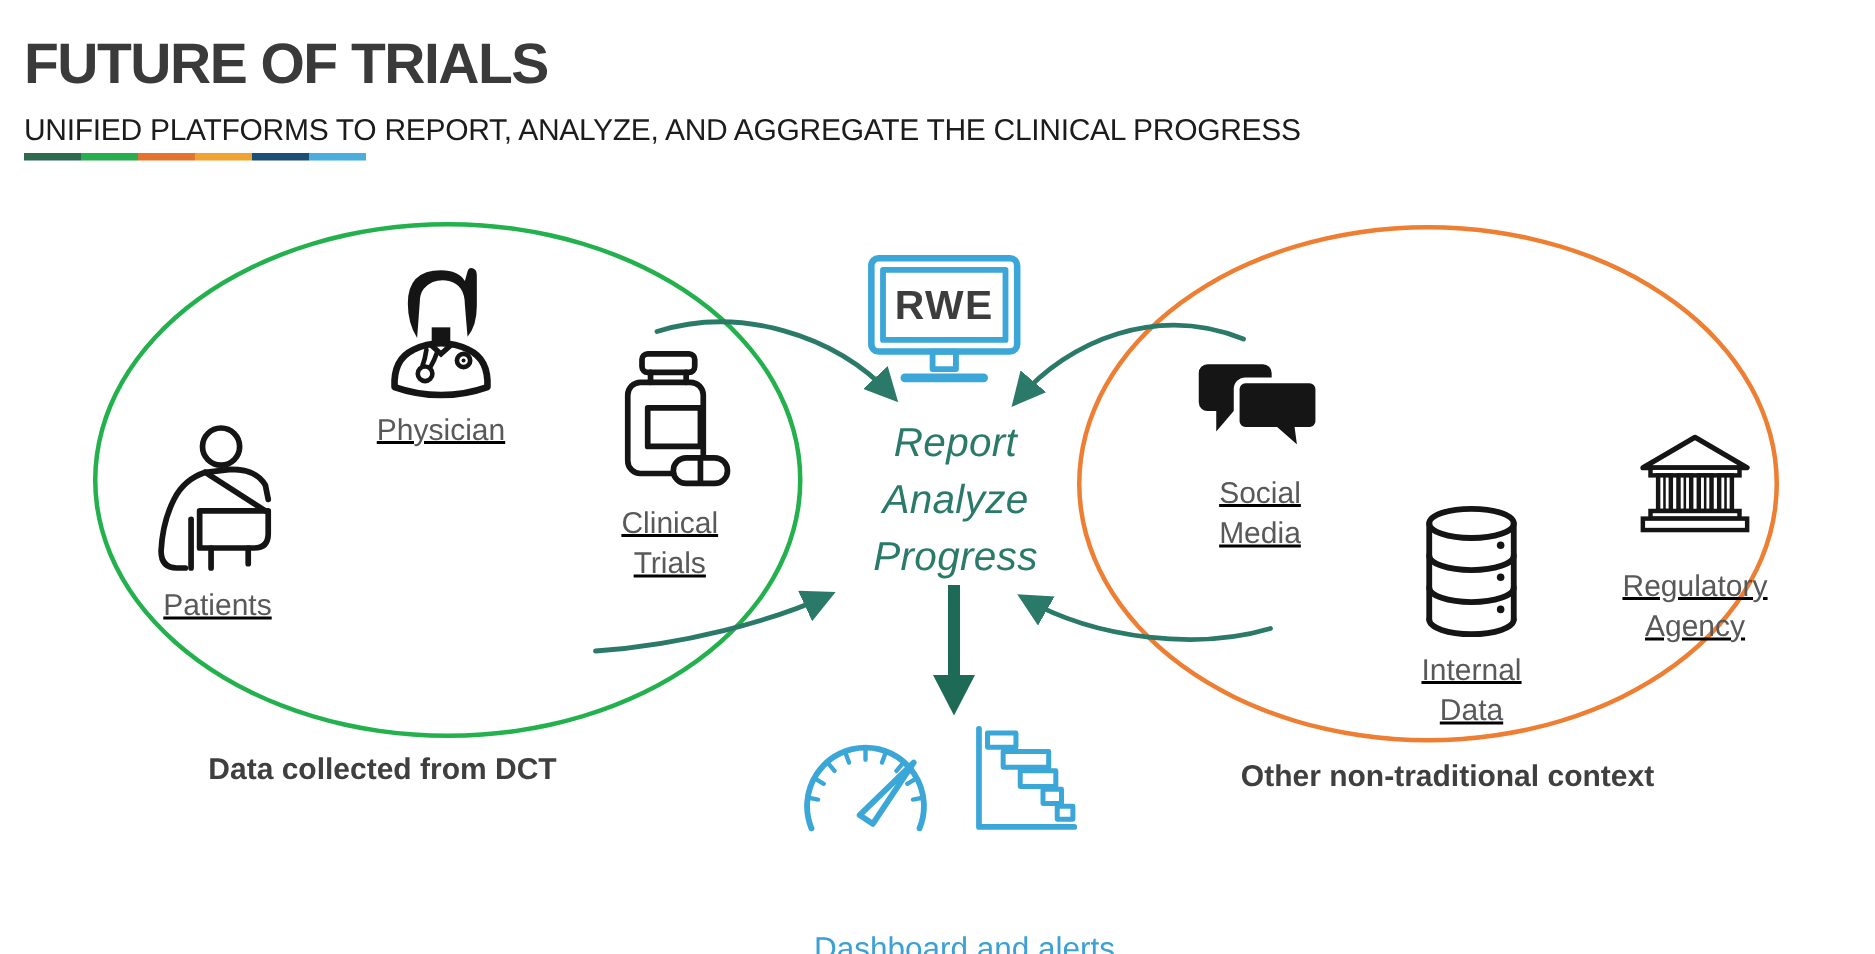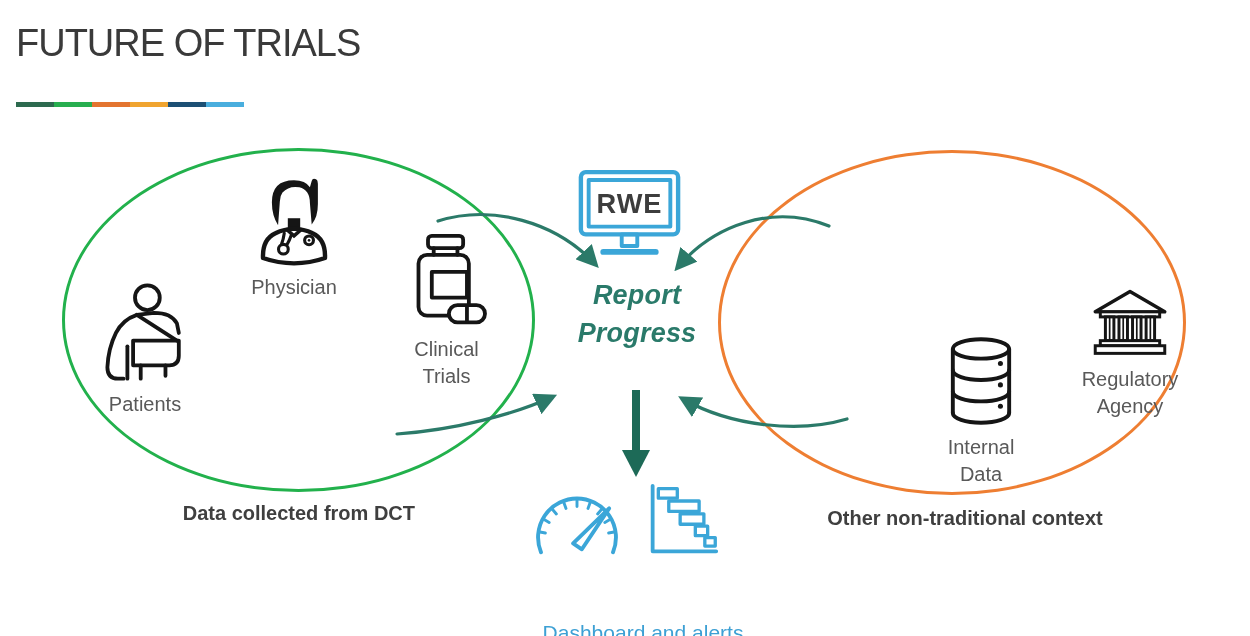--- a/index.html
+++ b/index.html
@@ -2,60 +2,60 @@
 <html style="--green: #22b14c; --orange: #ee7e32; --teal: #2b7a69; --down: #1d6a57; --blue: #3ba6d8; --labelgray: #595959; --capdark: #3f3f3f; --actions: #2a7a6a; --output: #3da0d4;"><head>
 <meta charset="utf-8">
 <style>
   html,body{margin:0;padding:0;background:#fff;}
   #canvas{
     position:relative;width:1250px;height:636px;background:#fff;overflow:hidden;
     font-family:"Liberation Sans",sans-serif;
   }
   
   .title{
-    position:absolute;left:16px;top:22px;font-size:38px;font-weight:normal;
+    position:absolute;left:16px;top:22px;font-size:38px;font-weight:bold;
     color:#3a3a3a;letter-spacing:-1px;white-space:nowrap;
   }
   .subtitle{
     position:absolute;left:16px;top:76px;font-size:20px;color:#1c1c1c;
     letter-spacing:-0.2px;white-space:nowrap;
   }
   .colorbar{position:absolute;left:16px;top:102px;width:228px;height:5px;display:flex;}
   .colorbar span{flex:1;height:100%;}
   
   .ellipse{position:absolute;border-radius:50%;border:3px solid transparent;}
   #ellipse-dct{left:62px;top:148px;width:467px;height:338px;border-color:var(--green);}
   #ellipse-ntc{left:718px;top:150px;width:462px;height:339px;border-color:var(--orange);}
   
-  .item{position:absolute;display:flex;flex-direction:column;align-items:center;}
+  .item{position:absolute;display:flex;flex-direction:column;align-items:center;text-decoration:underline;}
   .item .label{
     font-size:20px;line-height:27px;color:var(--labelgray);
     text-align:center;margin-top:8px;
   }
   #it-patients{left:85px;top:281px;width:120px;}
   #it-physician{left:233px;top:174px;width:122px;}
   #it-literature{left:239px;top:338px;width:122px;}
   #it-clinical{left:394px;top:233px;width:105px;}
   #it-social{left:788px;top:238px;width:104px;}
   #it-claims{left:906px;top:166px;width:164px;}
   #it-internal{left:929px;top:336px;width:104px;}
   #it-regulatory{left:1072px;top:286px;width:116px;}
-  #it-regulatory .label{margin-top:8px;}
+  #it-regulatory .label{margin-top:20px;}
   
   .group-caption{
     position:absolute;font-size:20px;font-weight:bold;color:var(--capdark);
     text-align:center;white-space:nowrap;
   }
-  #cap-dct{left:95px;top:502px;width:320px;text-align:right;}
+  #cap-dct{left:95px;top:502px;width:320px;}
   #cap-ntc{left:805px;top:507px;width:320px;}
   
   #rwe-monitor{position:absolute;left:577px;top:168px;}
   #actions{
     position:absolute;left:547px;top:276px;width:180px;text-align:center;
-    font-size:27px;font-style:italic;font-weight:bold;color:var(--actions);
+    font-size:27px;font-style:italic;font-weight:normal;color:var(--actions);
     line-height:38px;letter-spacing:0.2px;
   }
   #gauge{position:absolute;left:528px;top:486px;}
   #gantt{position:absolute;left:646px;top:482px;}
   #output-caption{
     position:absolute;left:513px;top:575px;width:260px;text-align:center;
     font-size:21px;line-height:29px;color:var(--output);margin-top:43px;
   }
   
   .dark-icon{stroke:#151515;fill:none;stroke-width:4;stroke-linejoin:round;stroke-linecap:round;}
@@ -66,20 +66,21 @@
   #arrow-layer #down-head{fill:var(--down);}
   #ah path{fill:var(--teal);}
   svg text{font-family:"Liberation Sans",sans-serif;}
 </style>
 </head>
 <body>
 
 <div id="canvas">
 
   <div class="title">FUTURE OF TRIALS</div>
+  <div class="subtitle">UNIFIED PLATFORMS TO REPORT, ANALYZE, AND AGGREGATE THE CLINICAL PROGRESS</div>
   <div class="colorbar">
       <span style="background: rgb(45, 106, 79);"></span>
       <span style="background: rgb(39, 174, 79);"></span>
       <span style="background: rgb(227, 116, 47);"></span>
       <span style="background: rgb(240, 164, 47);"></span>
       <span style="background: rgb(28, 79, 116);"></span>
       <span style="background: rgb(73, 174, 222);"></span>
     </div>
 
   <div class="ellipse" id="ellipse-dct"></div>
@@ -118,20 +119,27 @@
       <rect class="dark-icon" x="23" y="3" width="37" height="13" rx="4" fill="#fff"></rect>
       <path class="dark-icon" d="M 29 16 L 29 23 M 54 16 L 54 23"></path>
       <rect class="dark-icon" x="13" y="23" width="53" height="64" rx="9" fill="#fff"></rect>
       <rect class="dark-icon" x="27" y="41" width="37" height="27" fill="#fff"></rect>
       <rect x="45" y="76" width="38" height="18" rx="9" fill="#ffffff" stroke="#151515" stroke-width="4"></rect>
       <path d="M 64 76 L 64 94" stroke="#151515" stroke-width="4"></path>
     </svg>
     <div class="label">Clinical Trials</div>
   </div>
 
+  <div class="item" id="it-social">
+    <svg width="90" height="70" viewBox="0 0 92 72">
+      <path fill="#151515" d="M 10 5 h 38 a6 6 0 0 1 6 6 v 20 a6 6 0 0 1 -6 6 h -20 l -12 14 v -14 h -6 a6 6 0 0 1 -6 -6 v -20 a6 6 0 0 1 6 -6 Z"></path>
+      <path fill="#151515" stroke="#ffffff" stroke-width="4" d="M 36 16 h 44 a6 6 0 0 1 6 6 v 22 a6 6 0 0 1 -6 6 h -8 l 2 15 l -17 -15 h -21 a6 6 0 0 1 -6 -6 v -22 a6 6 0 0 1 6 -6 Z"></path>
+    </svg>
+    <div class="label">Social Media</div>
+  </div>
 
 
   <div class="item" id="it-internal">
     <svg width="68" height="90" viewBox="0 0 70 92">
       <ellipse class="dark-icon" cx="35" cy="13" rx="29" ry="10" fill="#fff"></ellipse>
       <path class="dark-icon" d="M 6 13 L 6 79 M 64 13 L 64 79"></path>
       <path class="dark-icon" d="M 6 35 A 29 10 0 0 0 64 35 M 6 57 A 29 10 0 0 0 64 57 M 6 79 A 29 10 0 0 0 64 79"></path>
       <circle cx="55" cy="28" r="2.6" fill="#151515"></circle>
       <circle cx="55" cy="50" r="2.6" fill="#151515"></circle>
       <circle cx="55" cy="72" r="2.6" fill="#151515"></circle>
@@ -160,20 +168,21 @@
   <svg id="rwe-monitor" width="105" height="90" viewBox="0 0 108 92">
     <rect class="blue" x="4" y="4" width="100" height="64" rx="5" stroke-width="4.5"></rect>
     <rect class="blue" x="12" y="12" width="84" height="48" stroke-width="4"></rect>
     <rect class="blue" x="46" y="68" width="16" height="12" stroke-width="4"></rect>
     <path class="blue" d="M 27 86 L 81 86" stroke-width="6"></path>
     <text x="54" y="46" text-anchor="middle" font-size="28" font-weight="bold" letter-spacing="1" fill="#3d3d3d">RWE</text>
   </svg>
 
   <div id="actions">
     <div>Report</div>
+    <div>Analyze</div>
     <div>Progress</div>
   </div>
 
   <svg id="gauge" width="98" height="74" viewBox="0 0 100 76">
     <path class="blue" d="M 13 68 A 40 40 0 1 1 87 68" stroke-width="4"></path>
     <path class="blue" stroke-width="3" d="M 10.6 47 L 17.5 48.3 M 15.4 34 L 21.4 37.5 M 24.3 23.4 L 28.8 28.7 M 36.3 16.4 L 38.7 23 M 50 14 L 50 21 M 63.7 16.4 L 61.3 23 M 75.7 23.4 L 71.2 28.7 M 84.6 34 L 78.6 37.5 M 89.4 47 L 82.5 48.3"></path>
     <polygon class="blue" points="83,23 55,65 46,59" stroke-width="4" fill="#ffffff"></polygon>
   </svg>
   <svg id="gantt" width="74" height="76" viewBox="0 0 78 78">
     <path class="blue" d="M 7 3 L 7 72 L 74 72" stroke-width="4"></path>

